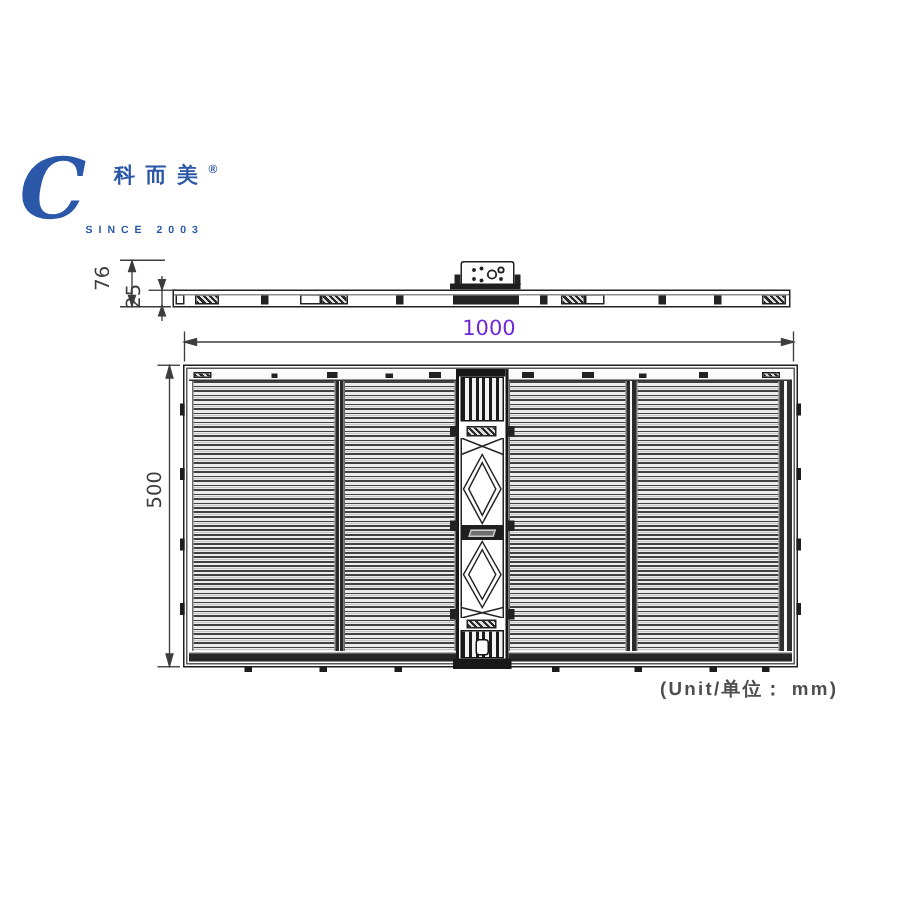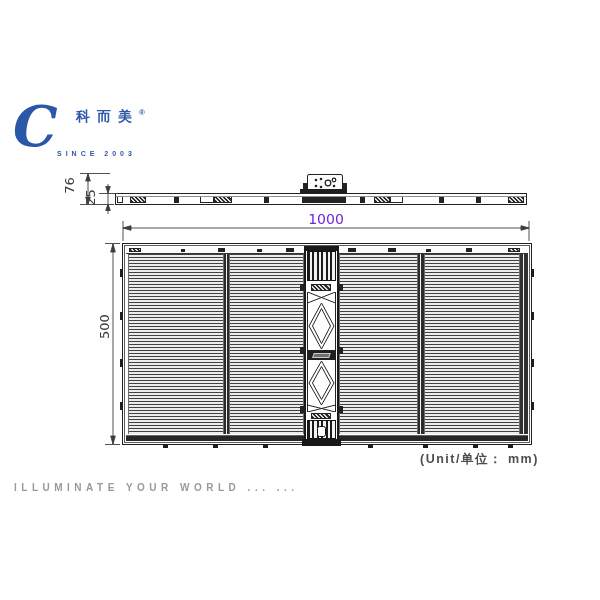--- a/index.html
+++ b/index.html
@@ -62,21 +62,21 @@
           border:1px solid #222;box-sizing:border-box;}
   .badge{left:1px;right:1px;top:104px;height:10px;background:#1f1f1f;}
   .badge i{left:6px;top:2.5px;width:17px;height:4.5px;background:#6e6e6e;border:1px solid #c9c9c9;
            transform:skewX(-18deg);box-sizing:border-box;}
   .nub{width:5px;height:7px;background:#222;}
   .handle{left:11px;top:180px;width:9px;height:11px;background:#fff;border:1.5px solid #111;
           border-radius:2.5px;box-sizing:border-box;}
   .col-foot{left:-4px;right:-4px;top:193px;height:7px;background:#181818;}
 
   
-  .unit{position:absolute;left:420px;top:451px;font-size:12.5px;font-weight:600;
+  .unit{position:absolute;left:440px;top:451px;font-size:12.5px;font-weight:600;
         letter-spacing:1.5px;color:#4e4e4e;white-space:nowrap;}
   .tagline{position:absolute;left:14px;top:482px;font-size:10px;font-weight:600;
            letter-spacing:4.5px;color:#9a9a9a;white-space:nowrap;}
 </style>
 </head>
 <body>
 
 <div id="canvas">
 
   <div class="logo">
@@ -226,15 +226,14 @@
     <i class="foot" style="left:90px;"></i>
     <i class="foot" style="left:140px;"></i>
     <i class="foot" style="left:245px;"></i>
     <i class="foot" style="left:300px;"></i>
     <i class="foot" style="left:350px;"></i>
     <i class="foot" style="left:385px;"></i>
   </div>
 
   <span class="unit">(Unit/单位： mm)</span>
 
-  <span class="tagline">ILLUMINATE YOUR WORLD ... ...</span>
 
 </div>
 
 </body></html>

